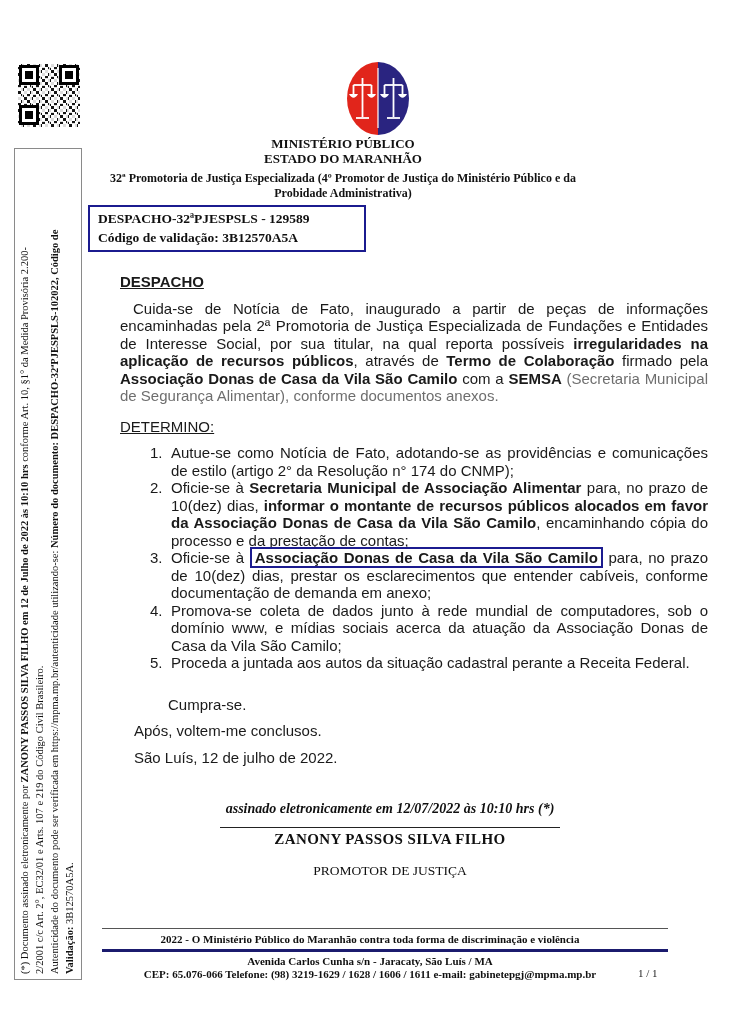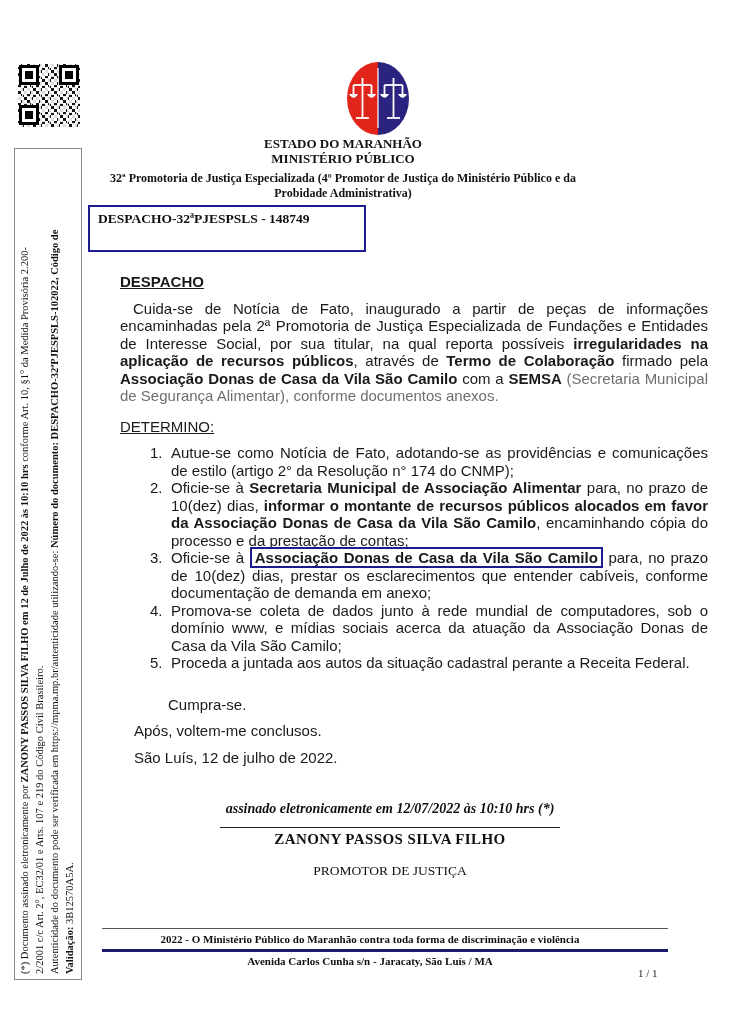--- a/index.html
+++ b/index.html
@@ -107,30 +107,31 @@
     <g clip-path="url(#cp)">
       <rect x="0" y="0" width="31" height="73" fill="#e1251b"></rect>
       <rect x="31" y="0" width="31" height="73" fill="#2a2480"></rect>
     </g>
     <use href="#scale" transform="translate(15.5,3)"></use>
     <use href="#scale" transform="translate(46.5,3)"></use>
     <line x1="31" y1="6" x2="31" y2="66" stroke="#ffffff" stroke-width="1.2"></line>
   </svg>
 
   <div class="header">
+    <div class="org">MINISTÉRIO PÚBLICO</div>
     <div class="org">ESTADO DO MARANHÃO</div>
-    <div class="org">MINISTÉRIO PÚBLICO</div>
     <div class="unit">
       <div>32ª Promotoria de Justiça Especializada (4º Promotor de Justiça do Ministério Público e da</div>
       <div>Probidade Administrativa)</div>
     </div>
   </div>
 
   <div class="valbox">
-    <div>DESPACHO-32ªPJESPSLS - 148749</div>
+    <div>DESPACHO-32ªPJESPSLS - 129589</div>
+    <div>Código de validação: 3B12570A5A</div>
   </div>
 
   <div class="content">
     <div class="doc-title">DESPACHO</div>
 
     <p class="intro"><span>Cuida-se de Notícia de Fato, inaugurado a partir de peças de informações encaminhadas pela 2ª Promotoria de Justiça Especializada de Fundações e Entidades de Interesse Social, por sua titular, na qual reporta possíveis </span><span class="b">irregularidades na aplicação de recursos públicos</span><span>, através de </span><span class="b">Termo de Colaboração</span><span> firmado pela </span><span class="b">Associação Donas de Casa da Vila São Camilo</span><span> com a </span><span class="b">SEMSA</span><span class="gray"> (Secretaria Municipal de Segurança Alimentar)</span><span class="gray">, conforme documentos anexos.</span></p>
 
     <div class="determino"><span class="u">DETERMINO:</span></div>
 
     <div class="list">
@@ -164,20 +165,21 @@
   <div class="sig">
     <div><span class="sig-elec">assinado eletronicamente em 12/07/2022 às 10:10 hrs (*)</span></div>
     <div class="sig-name">ZANONY PASSOS SILVA FILHO</div>
     <div class="sig-role">PROMOTOR DE JUSTIÇA</div>
   </div>
 
   <div class="ft-thin"></div>
   <div class="ft-campaign">2022 - O Ministério Público do Maranhão contra toda forma de discriminação e violência</div>
   <div class="ft-navy"></div>
   <div class="ft-addr">Avenida Carlos Cunha s/n - Jaracaty, São Luís / MA</div>
+  <div class="ft-contact">CEP: 65.076-066 Telefone: (98) 3219-1629 / 1628 / 1606 / 1611 e-mail: gabinetepgj@mpma.mp.br</div>
   <div class="ft-page">1 / 1</div>
 
   <div class="sidebox">
     <div class="rot">
       <div><span>(*) Documento assinado eletronicamente por </span><span class="b">ZANONY PASSOS SILVA FILHO em 12 de Julho de 2022 às 10:10 hrs</span><span> conforme Art. 10, §1° da Medida Provisória 2.200-</span></div>
       <div>2/2001 c/c Art. 2°, EC32/01 e Arts. 107 e 219 do Código Civil Brasileiro.</div>
       <div><span>Autenticidade do documento pode ser verificada em https://mpma.mp.br/autenticidade utilizando-se: </span><span class="b">Número do documento: DESPACHO-32ªPJESPSLS-102022, Código de</span></div>
       <div><span class="b">Validação:</span><span> 3B12570A5A.</span></div>
     </div>
   </div>

